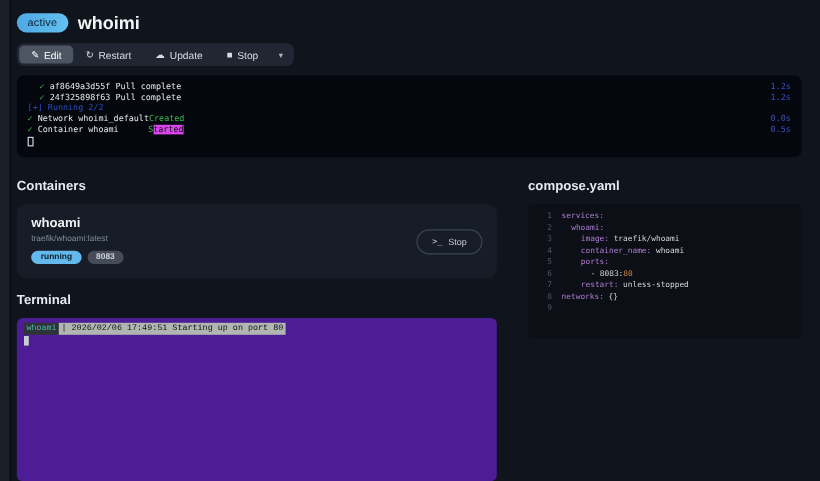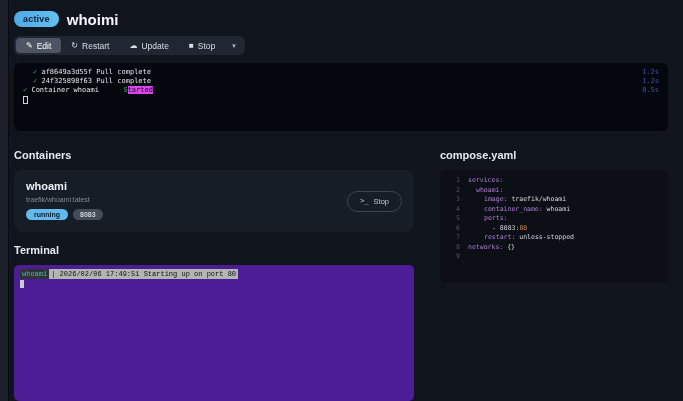--- a/index.html
+++ b/index.html
@@ -13,21 +13,21 @@
   .side-strip {
     position:absolute; left:0; top:0; width:9px; height:401px;
     background:#1a1f29; border-right:1px solid #070a10;
   }
   .content { position:absolute; left:14px; top:8px; width:654px; }
 
   
   .hdr { display:flex; align-items:center; gap:8px; height:22px; margin-bottom:6px; }
   .badge-active {
     background:linear-gradient(90deg,#4fa9e4,#63c0f0);
-    color:#0b1f30; font-weight:bold; font-size:9px;
+    color:#0b1f30; font-weight:normal; font-size:9px;
     padding:3px 9px; border-radius:10px; letter-spacing:.2px;
   }
   .title { font-size:15px; font-weight:600; color:#f2f5f8; }
 
   
   .toolbar { display:flex; align-items:center; gap:14px; margin-bottom:8px; }
   .btn-group {
     display:inline-flex; align-items:center; background:#202733;
     border-radius:6px; padding:2px; height:19px;
   }
@@ -161,20 +161,27 @@
   <div class="log-box">
     <div class="log-line">
       <span class="log-left ind1"><span class="chk">✓</span> <span>af8649a3d55f Pull complete</span></span>
       <span class="log-time">1.2s</span>
     </div>
     <div class="log-line">
       <span class="log-left ind1"><span class="chk">✓</span> <span>24f325898f63 Pull complete</span></span>
       <span class="log-time">1.2s</span>
     </div>
     <div class="log-line">
+      <span class="log-left log-info">[+] Running 2/2</span>
+    </div>
+    <div class="log-line">
+      <span class="log-left"><span class="chk">✓</span> <span class="log-name">Network whoimi_default</span><span class="log-status">Created</span></span>
+      <span class="log-time">0.0s</span>
+    </div>
+    <div class="log-line">
       <span class="log-left"><span class="chk">✓</span> <span class="log-name">Container whoami</span><span class="log-status"><span>S</span><span class="sel-green">tarted</span></span></span>
       <span class="log-time">0.5s</span>
     </div>
     <span class="log-cursor"></span>
   </div>
 
   <div class="cols">
     <div class="col-left">
       <div class="section-h">Containers</div>
 

